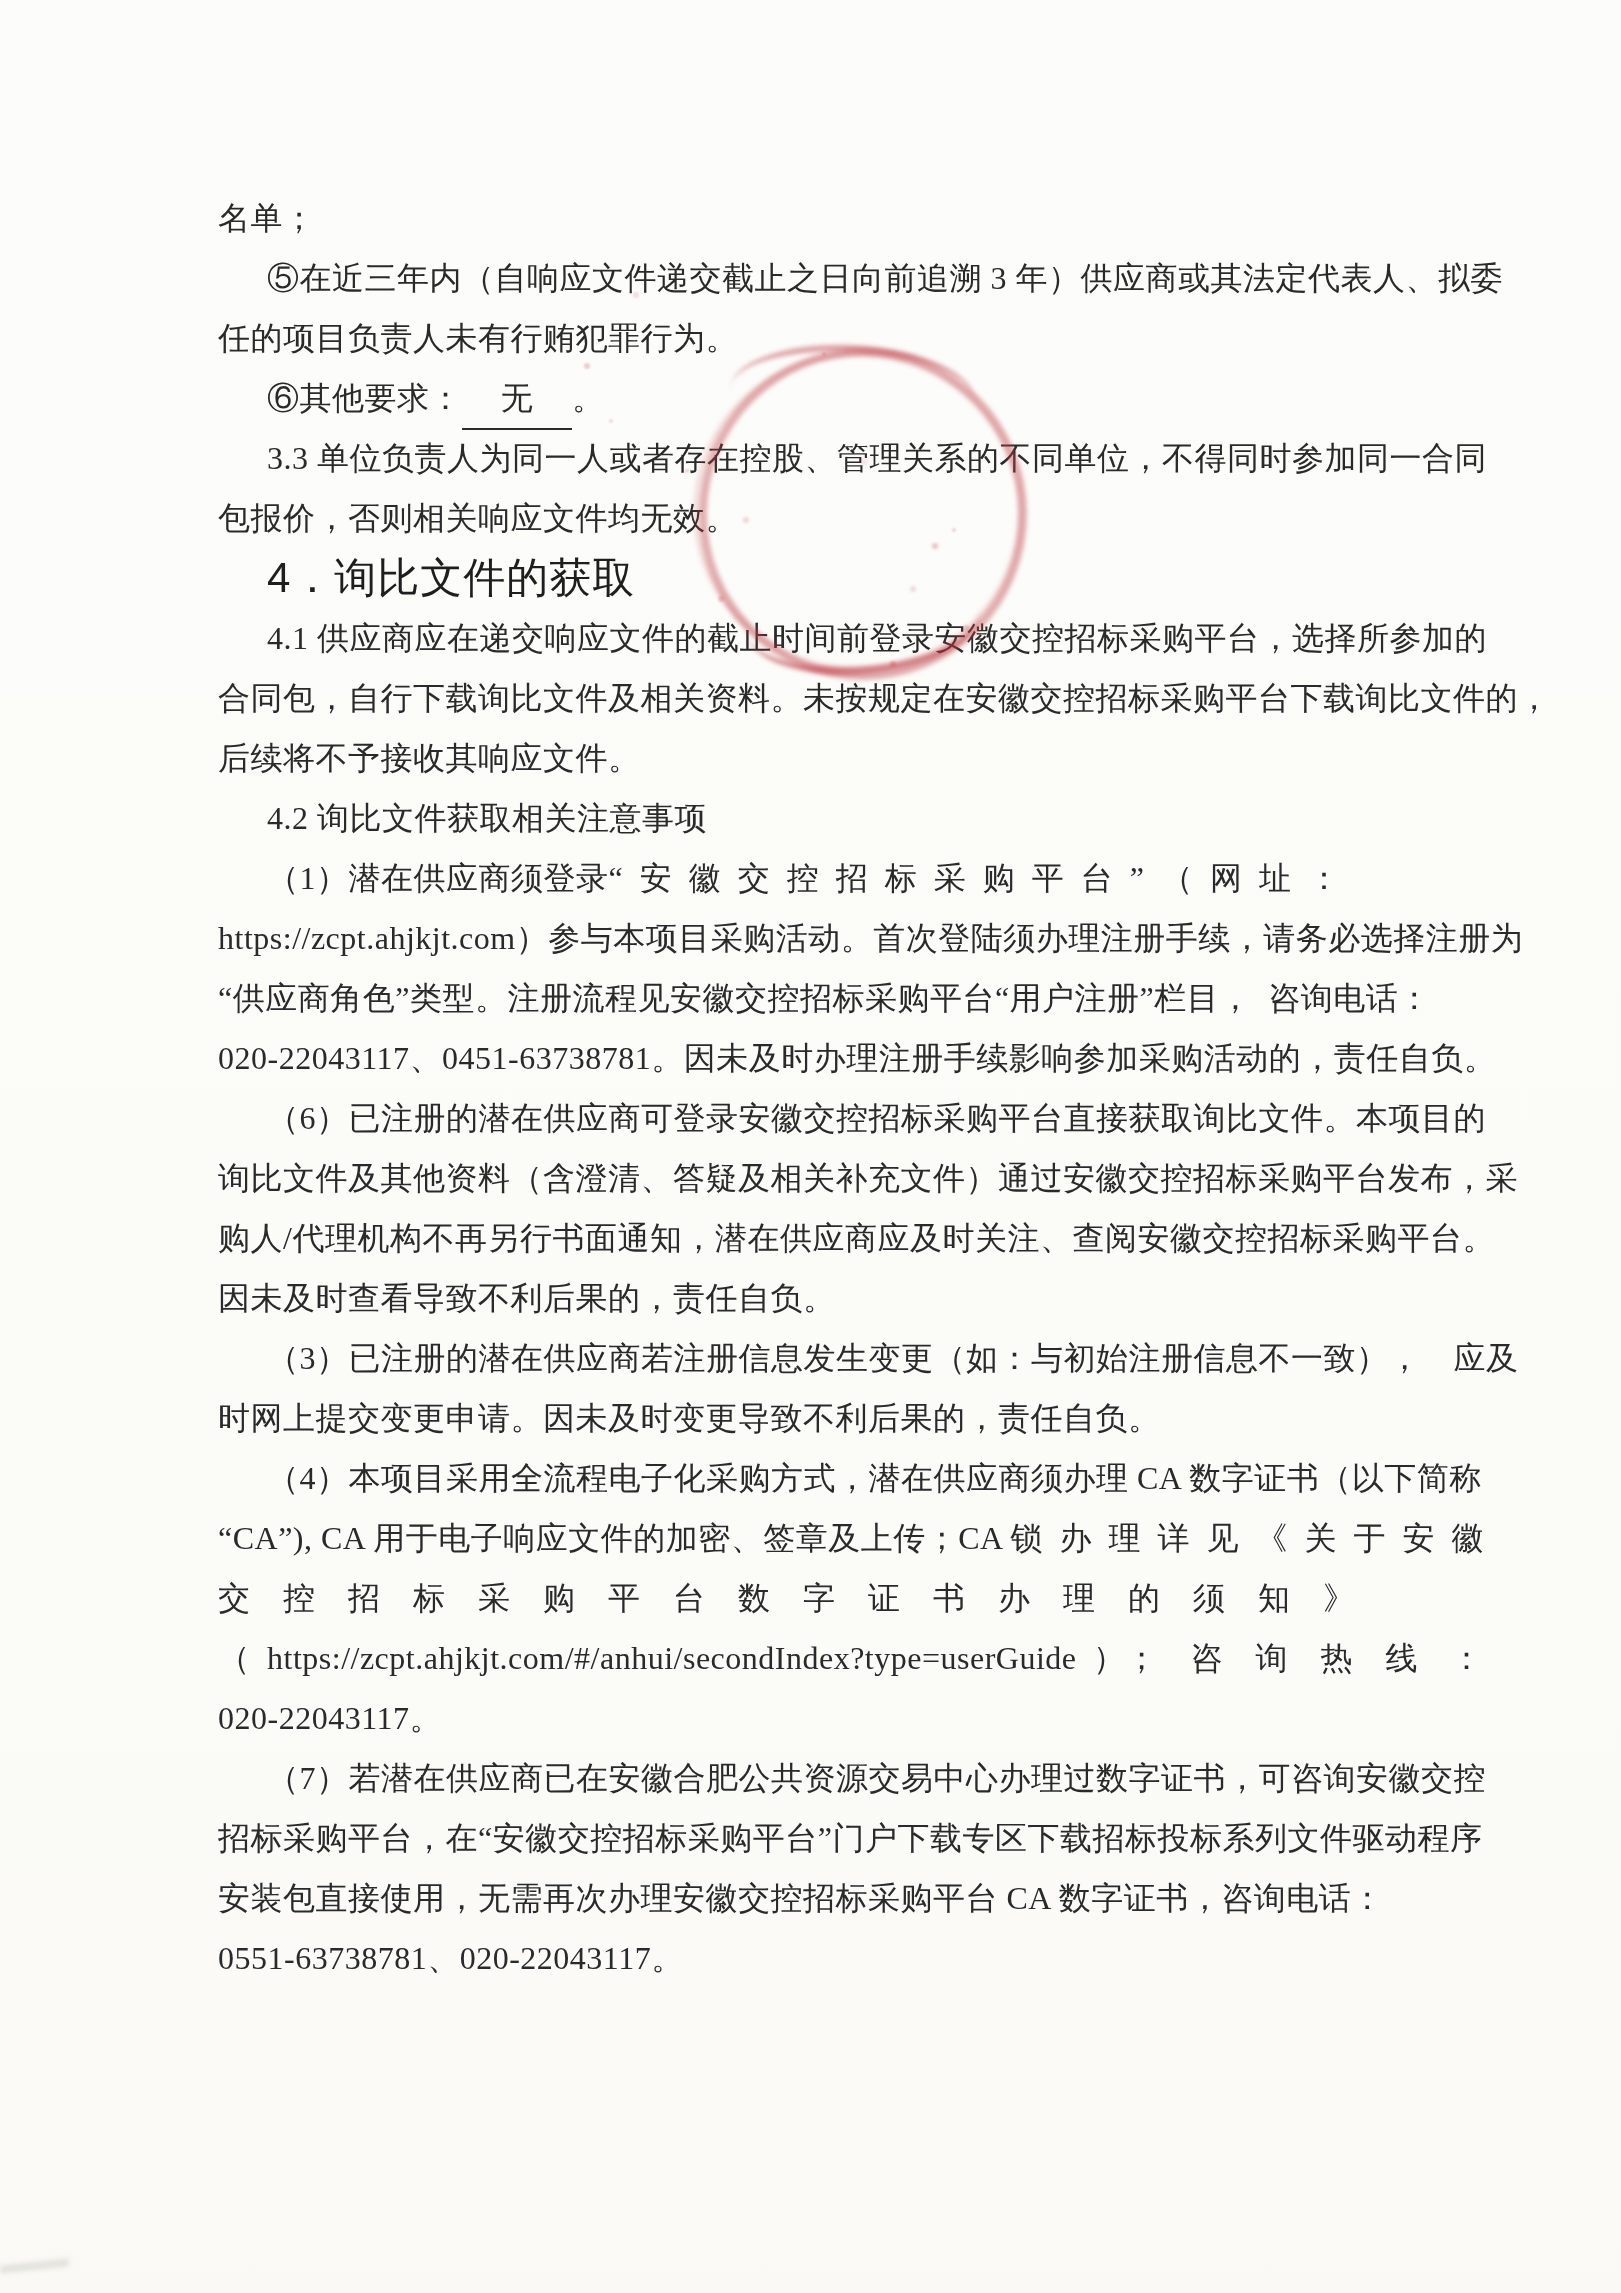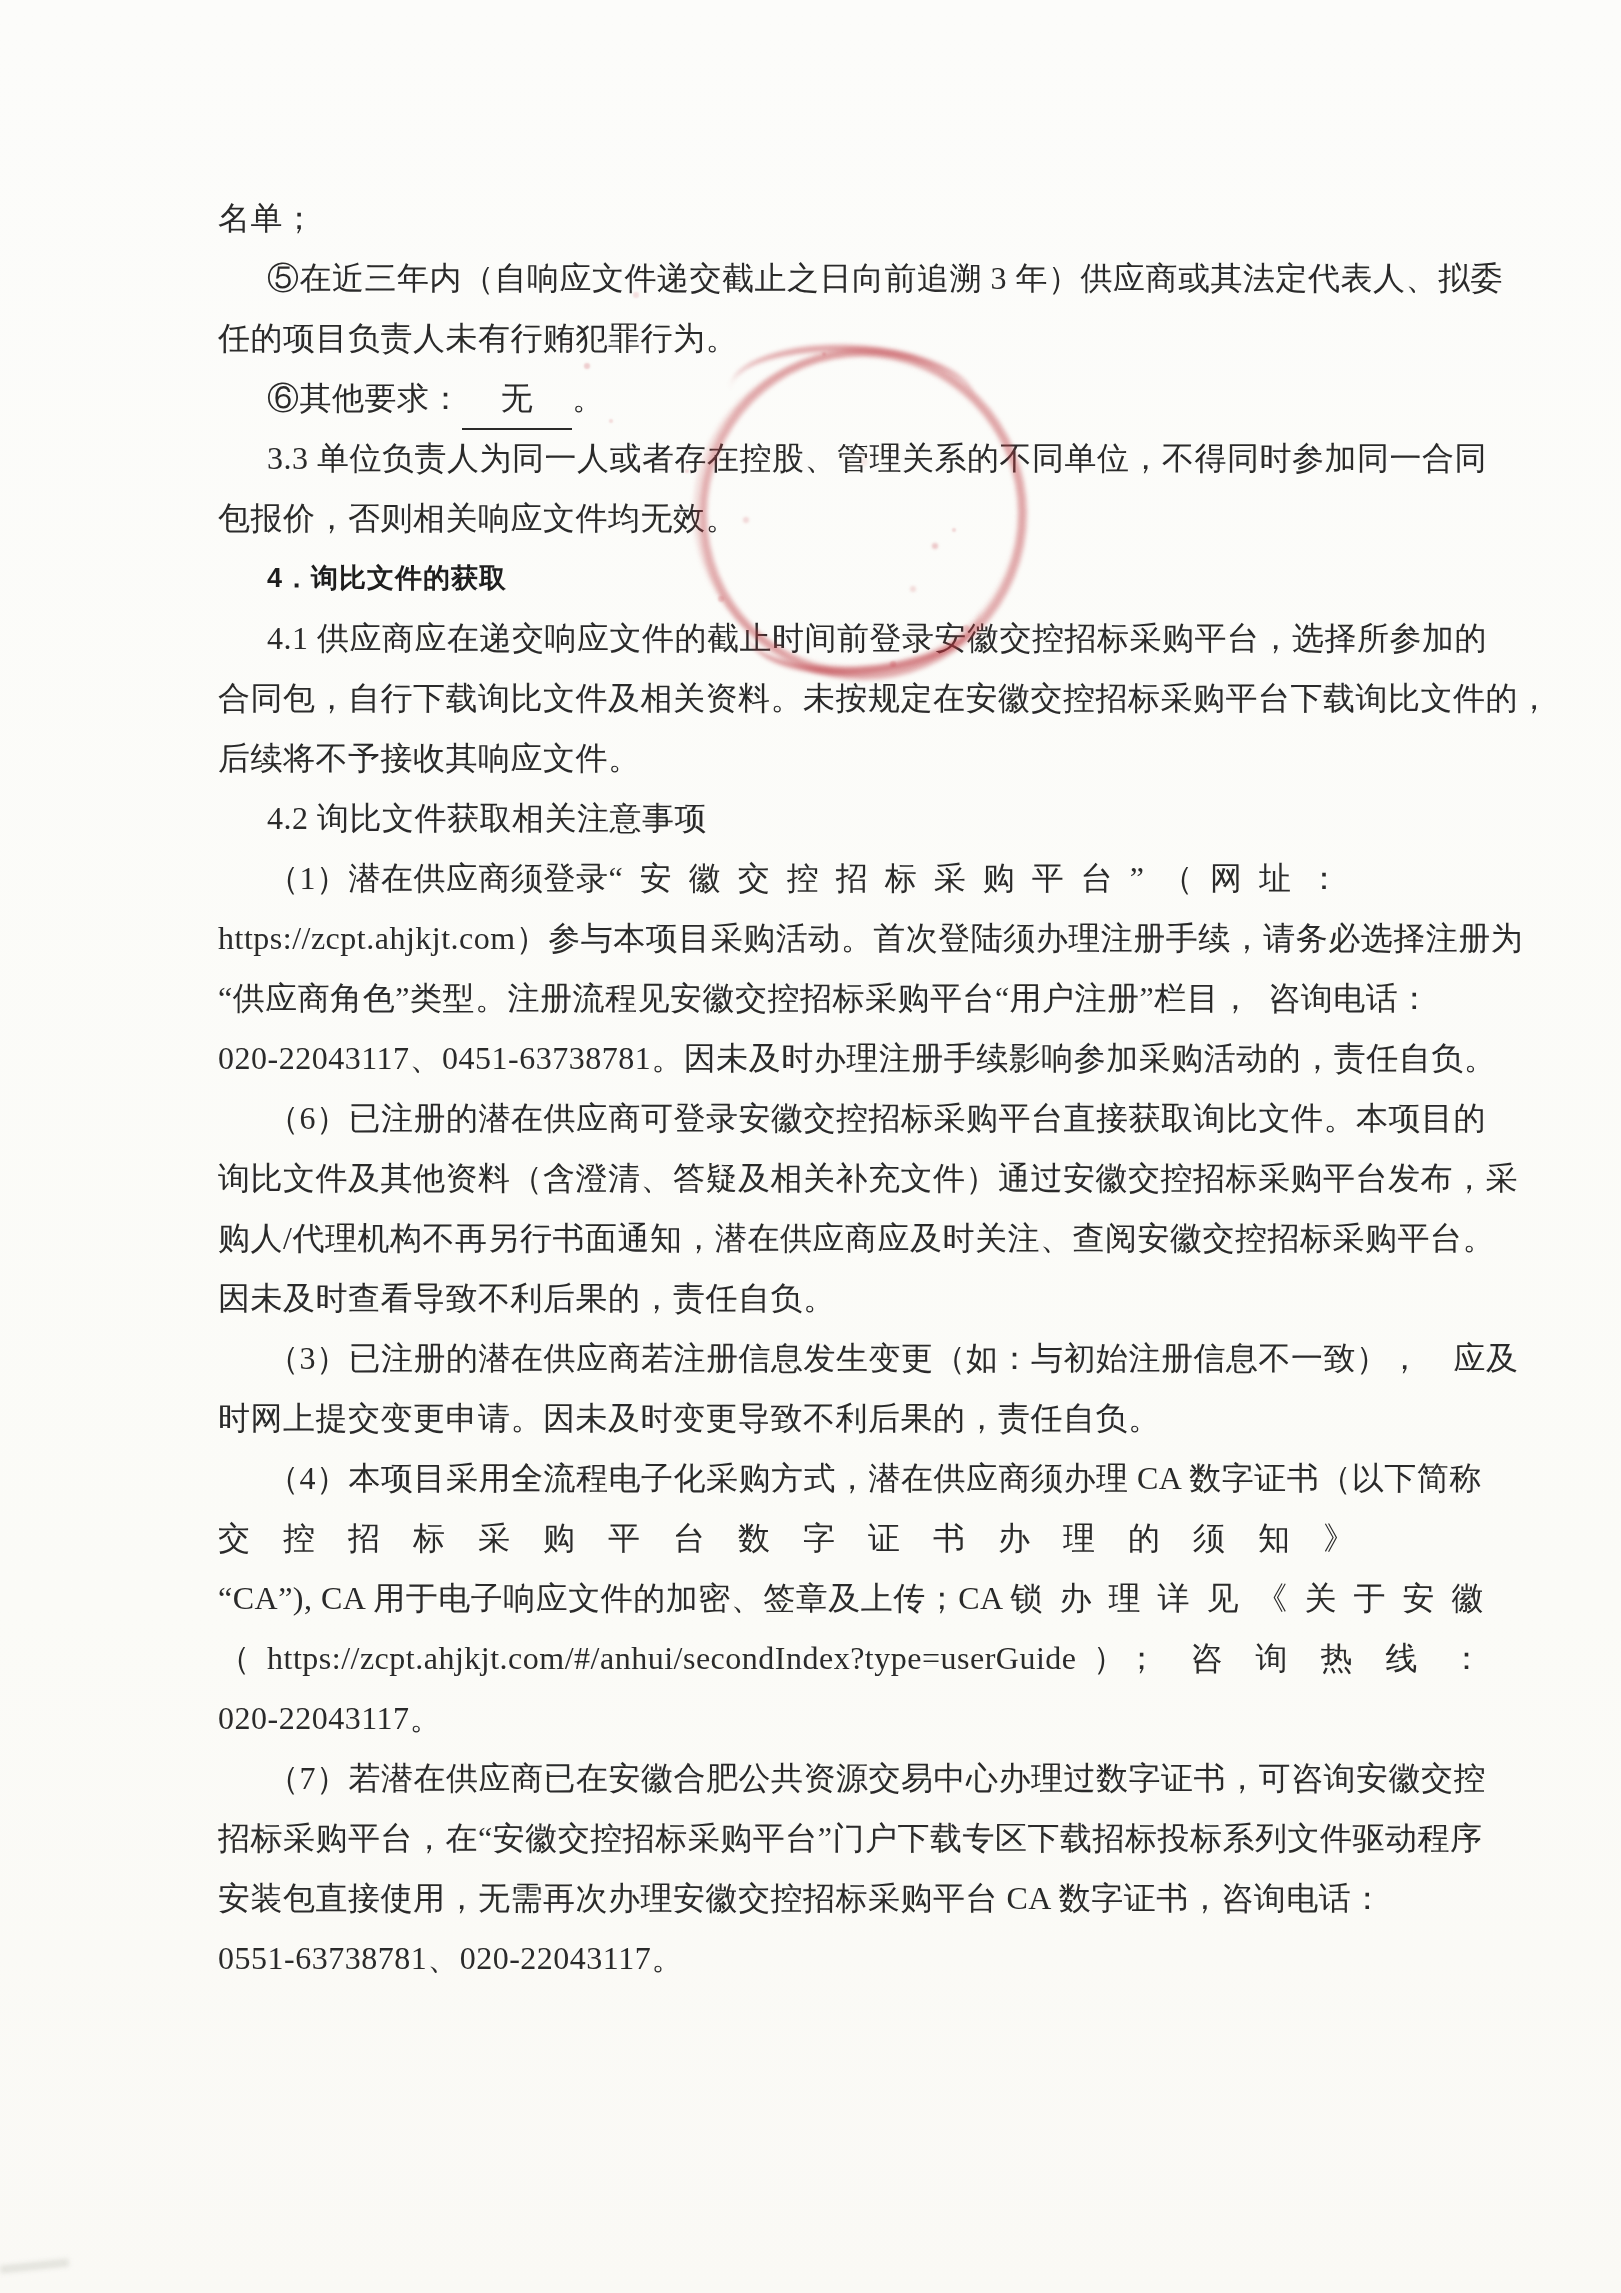--- a/index.html
+++ b/index.html
@@ -14,21 +14,21 @@
   .doc{
     position:absolute;left:218px;top:188px;width:1255px;color:#2a2a2a;
   }
   .line{
     height:60px;line-height:60px;font-size:32px;white-space:pre;letter-spacing:0.5px;
     color:#2a2a2a;
   }
   .indent{padding-left:49px;}
   .heading{
     font-family:"Liberation Sans","DejaVu Sans",sans-serif;
-    font-weight:700;font-size:27px;letter-spacing:1px;color:#1e1e1e;
+    font-weight:400;font-size:42px;letter-spacing:1px;color:#1e1e1e;
   }
   .blank{
     display:inline-block;width:110px;border-bottom:2.9px solid #2b2b2b;text-align:center;
   }
   
   .stamp-ring{
     position:absolute;left:699px;top:348px;width:312px;height:316px;border-radius:50%;
     border:8.8px solid rgba(191,62,70,0.40);filter:blur(2px);
   }
   .stamp-ring2{
@@ -95,22 +95,22 @@
       <div class="line">https://zcpt.ahjkjt.com）参与本项目采购活动。首次登陆须办理注册手续，请务必选择注册为</div>
       <div class="line">“供应商角色”类型。注册流程见安徽交控招标采购平台“用户注册”栏目， 咨询电话：</div>
       <div class="line">020-22043117、0451-63738781。因未及时办理注册手续影响参加采购活动的，责任自负。</div>
       <div class="line indent">（6）已注册的潜在供应商可登录安徽交控招标采购平台直接获取询比文件。本项目的</div>
       <div class="line">询比文件及其他资料（含澄清、答疑及相关补充文件）通过安徽交控招标采购平台发布，采</div>
       <div class="line">购人/代理机构不再另行书面通知，潜在供应商应及时关注、查阅安徽交控招标采购平台。</div>
       <div class="line">因未及时查看导致不利后果的，责任自负。</div>
       <div class="line indent">（3）已注册的潜在供应商若注册信息发生变更（如：与初始注册信息不一致）， 应及</div>
       <div class="line">时网上提交变更申请。因未及时变更导致不利后果的，责任自负。</div>
       <div class="line indent">（4）本项目采用全流程电子化采购方式，潜在供应商须办理 CA 数字证书（以下简称</div>
+      <div class="line">“CA”), CA 用于电子响应文件的加密、签章及上传；CA 锁 办 理 详 见 《 关 于 安 徽</div>
       <div class="line">交 控 招 标 采 购 平 台 数 字 证 书 办 理 的 须 知 》</div>
-      <div class="line">“CA”), CA 用于电子响应文件的加密、签章及上传；CA 锁 办 理 详 见 《 关 于 安 徽</div>
       <div class="line">（ https://zcpt.ahjkjt.com/#/anhui/secondIndex?type=userGuide ）； 咨 询 热 线 ：</div>
       <div class="line">020-22043117。</div>
       <div class="line indent">（7）若潜在供应商已在安徽合肥公共资源交易中心办理过数字证书，可咨询安徽交控</div>
       <div class="line">招标采购平台，在“安徽交控招标采购平台”门户下载专区下载招标投标系列文件驱动程序</div>
       <div class="line">安装包直接使用，无需再次办理安徽交控招标采购平台 CA 数字证书，咨询电话：</div>
       <div class="line">0551-63738781、020-22043117。</div>
     </div>
 
   <div class="stamp">
     <div class="stamp-ring"></div>

